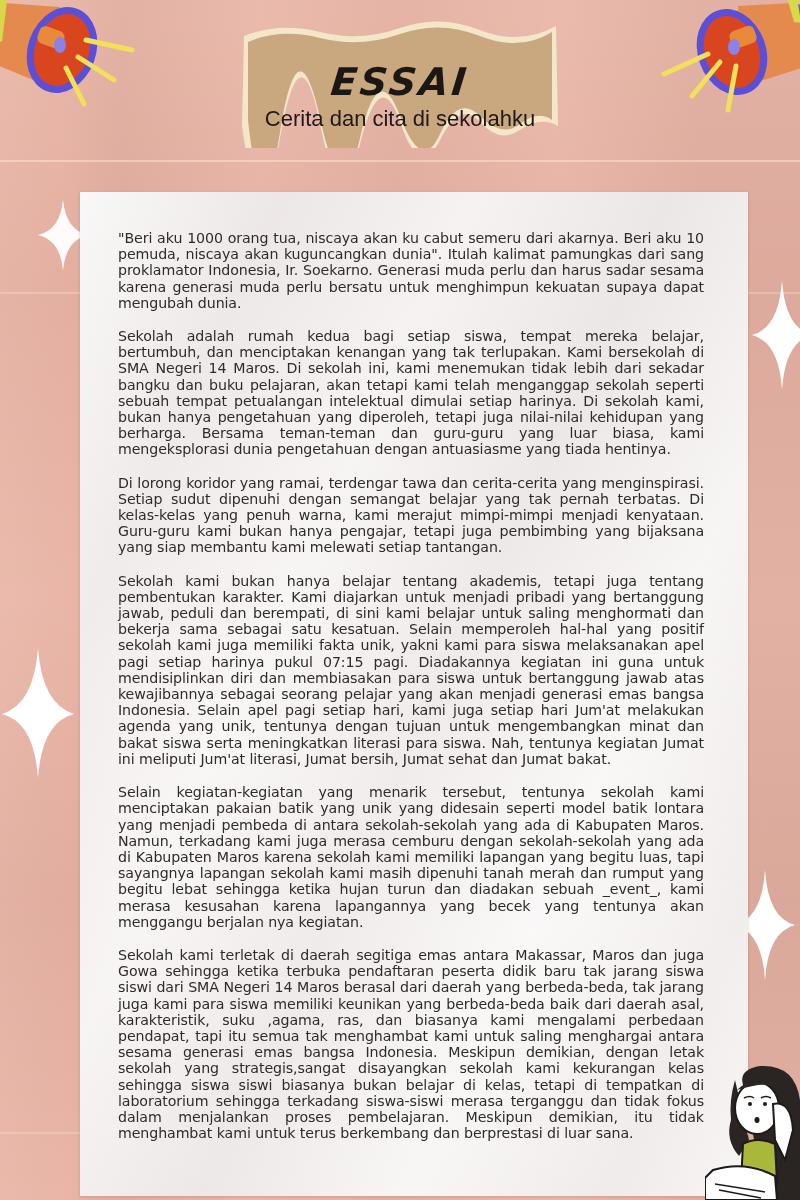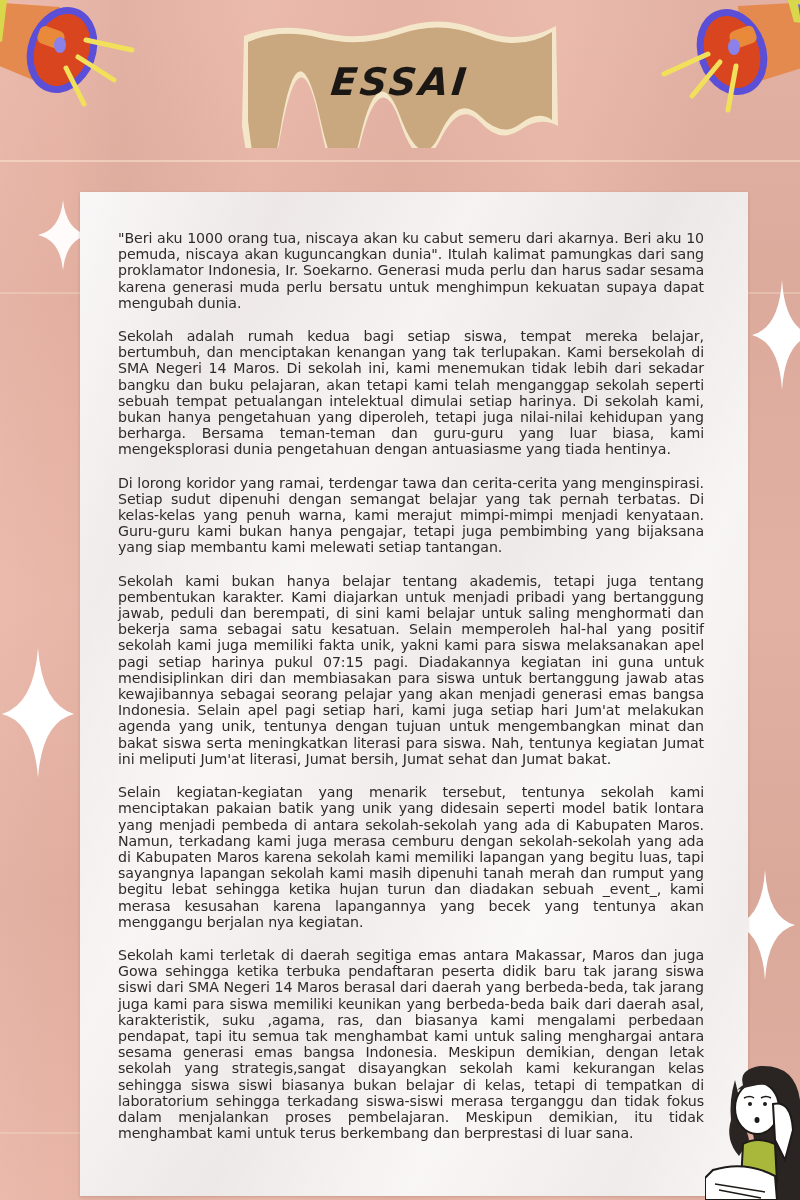--- a/index.html
+++ b/index.html
@@ -93,20 +93,21 @@
     <line x1="88" y1="72" x2="80" y2="116" stroke="#f2e05a" stroke-width="5" stroke-linecap="round"></line>
   </svg>
 </div>
 
 <div class="banner">
   <svg width="320" height="130" viewBox="0 0 320 130">
     <path d="M4,18 Q40,4 80,14 T160,10 T240,12 T316,8 L318,108 Q300,98 280,112 T240,104 T200,122 T160,104 T120,126 T80,106 T40,120 T2,108 Z" fill="#f4e6c8"></path>
     <path d="M8,24 Q40,10 80,20 T160,16 T240,18 T312,14 L312,102 Q298,92 280,106 T240,98 T200,116 T160,98 T120,120 T80,100 T40,114 T8,102 Z" fill="#c9a77f"></path>
   </svg>
   <div class="banner-title">ESSAI</div>
+  <div class="banner-subtitle">Cerita dan cita di sekolahku</div>
 </div>
 
 <div class="sparkle" style="left:38px;top:200px">
   <svg width="50" height="70" viewBox="0 0 50 70">
       <path d="M25,0 Q28,30 50,35 Q28,40 25,70 Q22,40 0,35 Q22,30 25,0 Z" fill="#ffffff" opacity="0.95"></path>
     </svg>
 </div>
 <div class="sparkle" style="left:752px;top:280px">
   <svg width="60" height="110" viewBox="0 0 60 110">
       <path d="M30,0 Q33,48 60,55 Q33,62 30,110 Q27,62 0,55 Q27,48 30,0 Z" fill="#ffffff"></path>

